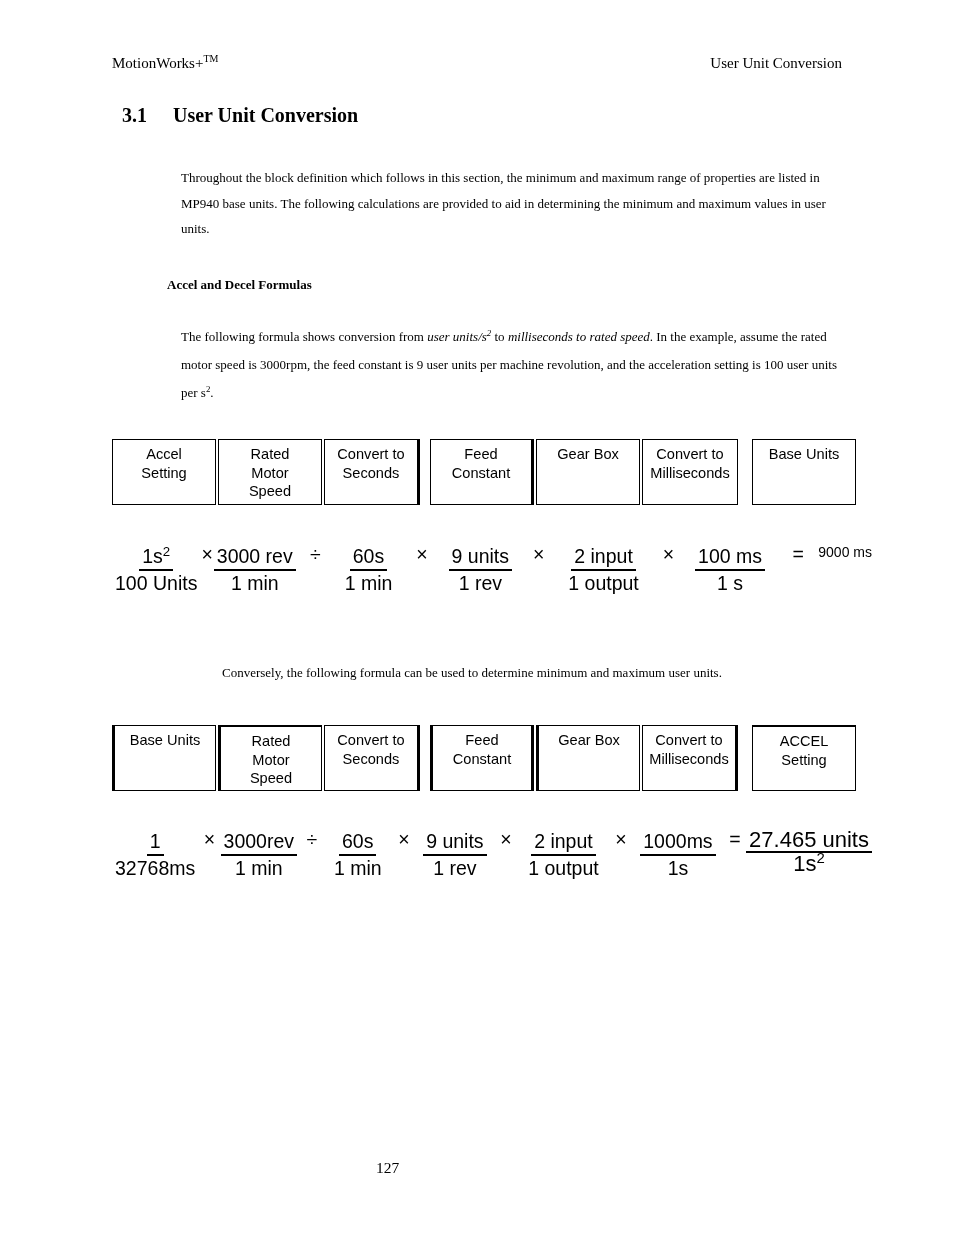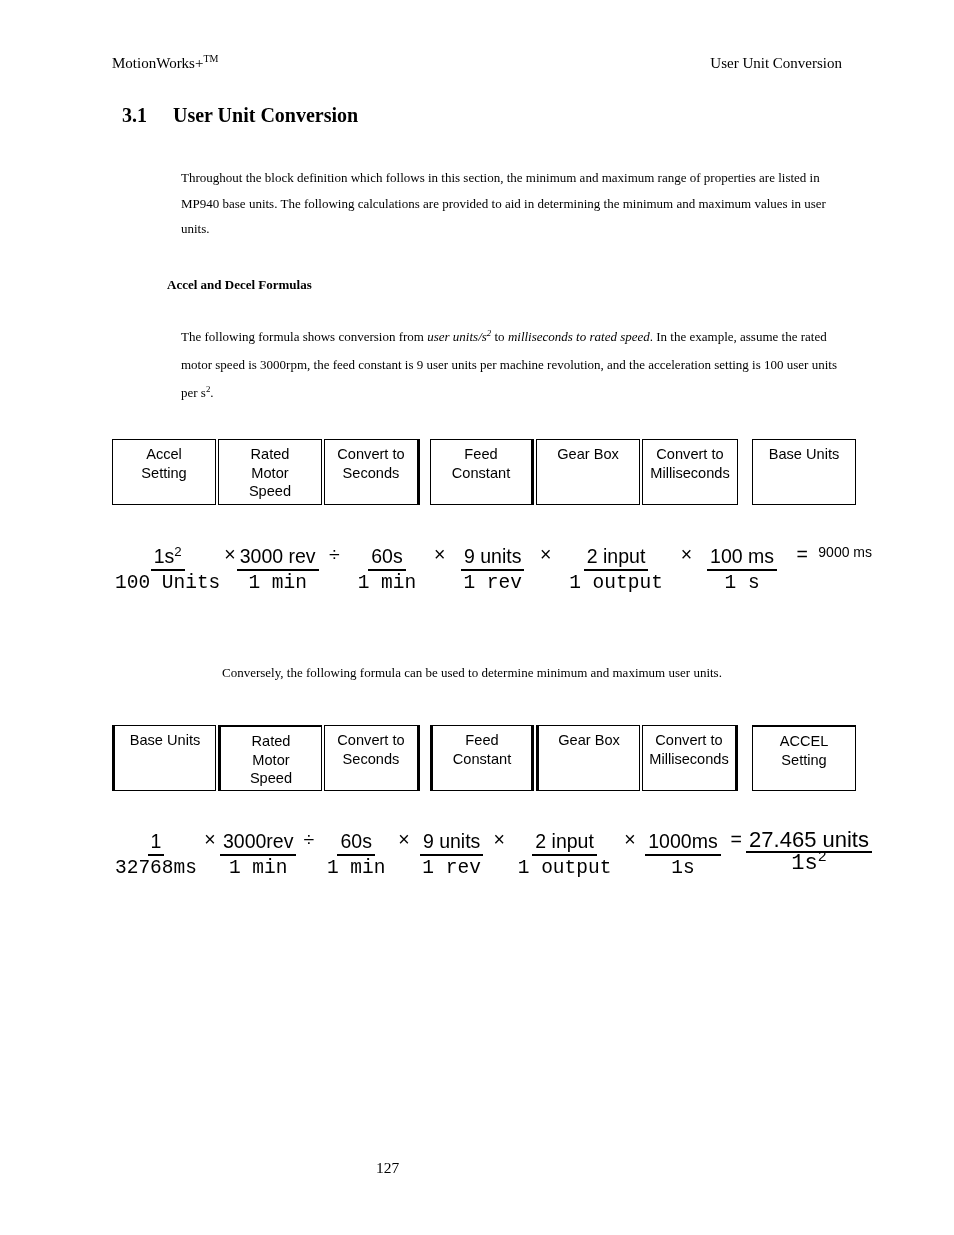--- a/index.html
+++ b/index.html
@@ -121,21 +121,21 @@
     justify-content: center;
     font-size: 19.5px;
     line-height: 23px;
   }
   .frac .num,
   .frac .den { padding: 0 3px; }
   .frac .num {
     border-bottom: 2px solid #000000;
     padding-bottom: 1px;
   }
-  .frac .den { padding-top: 1px; font-family: Liberation Mono, monospace; }
+  .frac .den { padding-top: 1px; }
 
   .frac.small { font-size: 22px; line-height: 20px; }
 
   .op {
     font-size: 19.5px;
     line-height: 1;
     padding: 0 2px;
   }
   .op.tight { padding: 0 1px; }
   .result {

